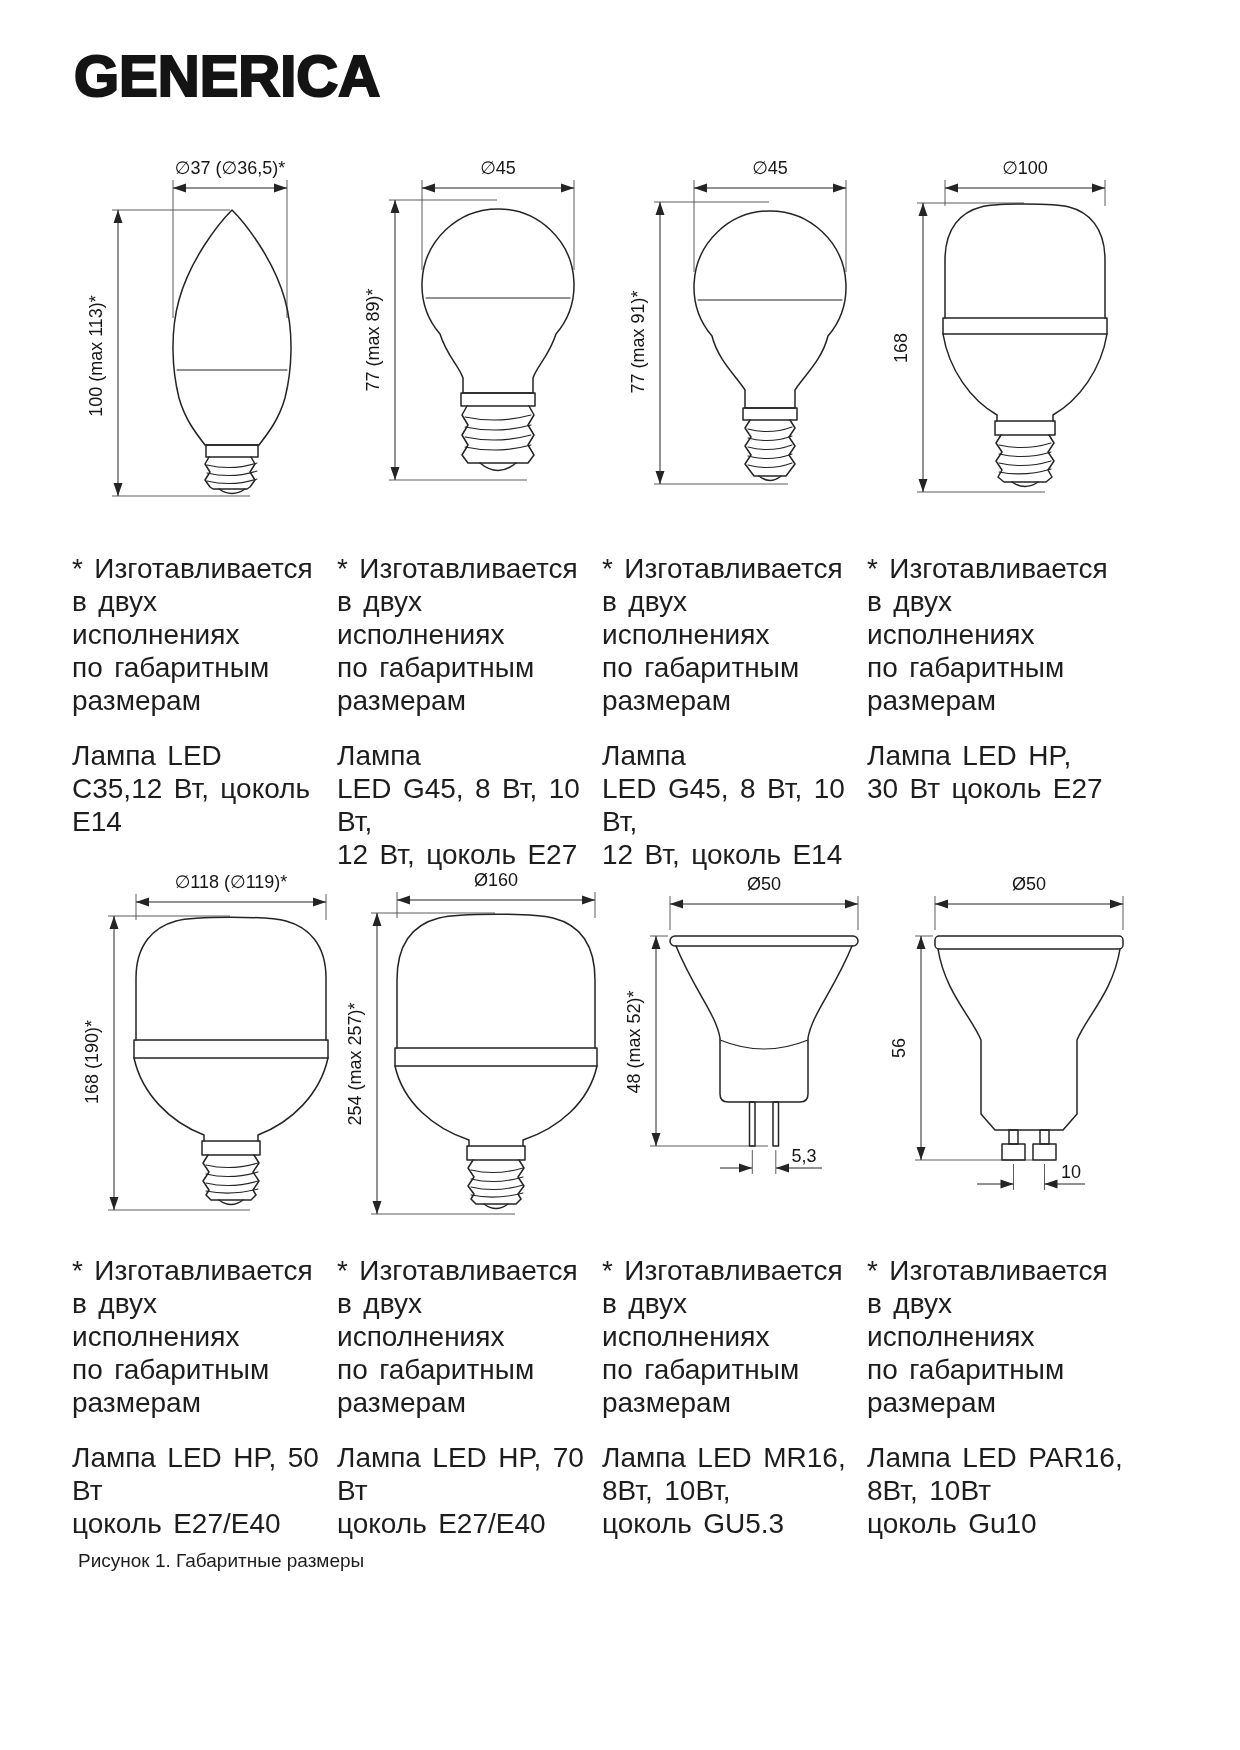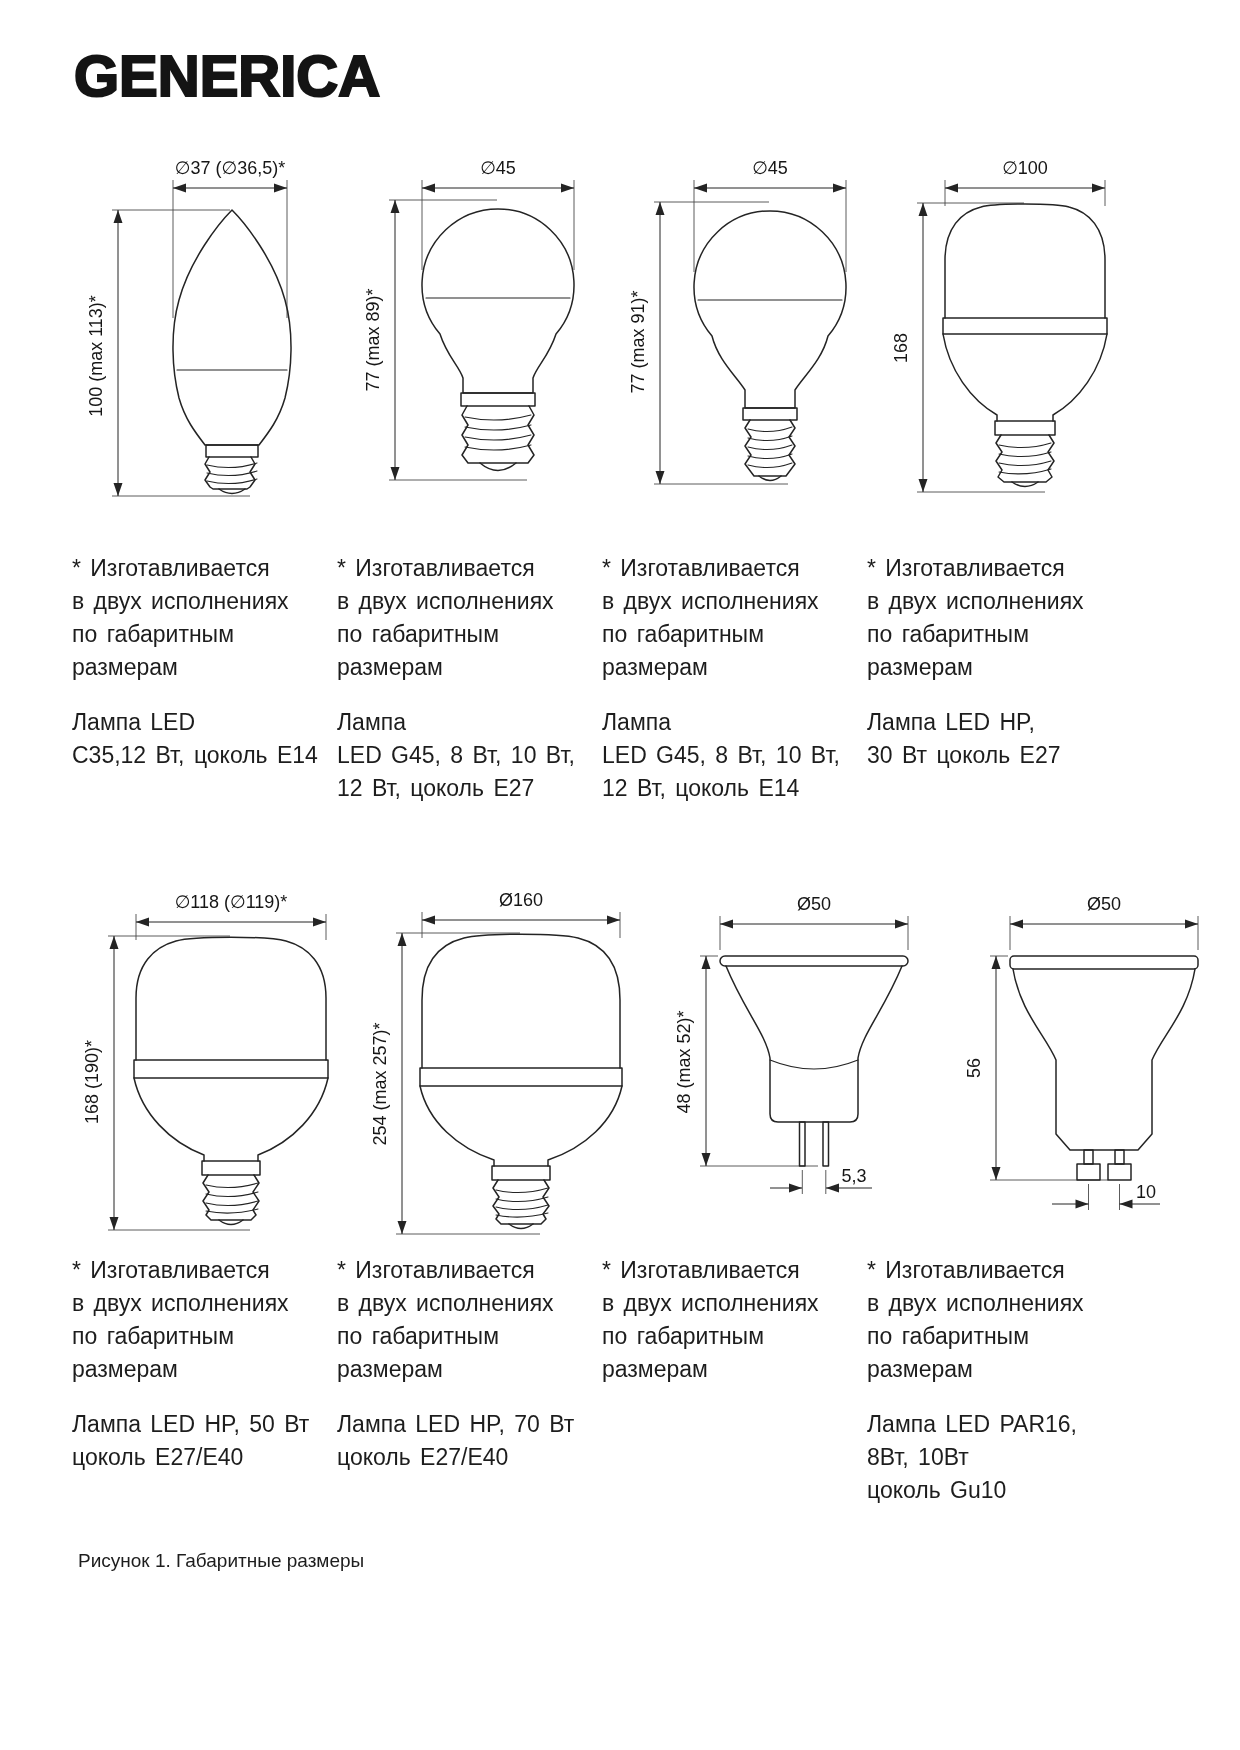--- a/index.html
+++ b/index.html
@@ -2,26 +2,26 @@
 <html><head>
 <meta charset="utf-8">
 <style>
   html,body{margin:0;padding:0;background:#ffffff;}
   .page{position:relative;width:1240px;height:1750px;background:#fff;overflow:hidden;
         font-family:"Liberation Sans",sans-serif;color:#1a1a1a;border-radius:14px;}
   .logo{position:absolute;left:74px;top:42px;font-size:58px;font-weight:bold;
         letter-spacing:0px;color:#141414;-webkit-text-stroke:2.2px #141414;}
   .diagrams{position:absolute;display:grid;grid-template-columns:repeat(4,265px);margin-left:16px;}
   #row1{left:62px;top:158px;}
-  #row2{left:62px;top:892px;gap:25px;}
+  #row2{left:62px;top:872px;}
   .texts{position:absolute;display:grid;grid-template-columns:repeat(4,265px);}
   #row1t{left:72px;top:552px;}
   #row2t{left:72px;top:1254px;}
   .tcell{padding-right:8px;}
-  .note,.desc{white-space:pre-line;font-size:23px;line-height:33px;word-spacing:0.13em;color:#1d1d1d;}
+  .note,.desc{white-space:pre-line;font-size:28px;line-height:33px;word-spacing:0.13em;color:#1d1d1d;}
   .desc{margin-top:22px;}
   .caption{position:absolute;left:78px;top:1550px;font-size:19px;color:#1d1d1d;}
   svg{display:block;}
   svg .ol{fill:none;stroke:#242424;stroke-width:1.5;stroke-linejoin:round;stroke-linecap:round;}
   svg .th{fill:none;stroke:#242424;stroke-width:1.1;stroke-linecap:round;}
   svg .dim{stroke:#242424;stroke-width:1;fill:none;}
   svg .ext{stroke:#4a4a4a;stroke-width:0.9;fill:none;}
   svg .arr{fill:#242424;stroke:none;}
   svg text{font-family:"Liberation Sans",sans-serif;font-size:18px;fill:#161616;}
 </style>
@@ -306,20 +306,23 @@
 по габаритным
 размерам</div>
       <div class="desc">Лампа LED HP, 70 Вт
 цоколь Е27/Е40</div>
     </div>
     <div class="tcell">
       <div class="note">* Изготавливается
 в двух исполнениях
 по габаритным
 размерам</div>
+      <div class="desc">Лампа LED MR16,
+8Вт, 10Вт,
+цоколь GU5.3</div>
     </div>
     <div class="tcell">
       <div class="note">* Изготавливается
 в двух исполнениях
 по габаритным
 размерам</div>
       <div class="desc">Лампа LED PAR16,
 8Вт, 10Вт
 цоколь Gu10</div>
     </div>

